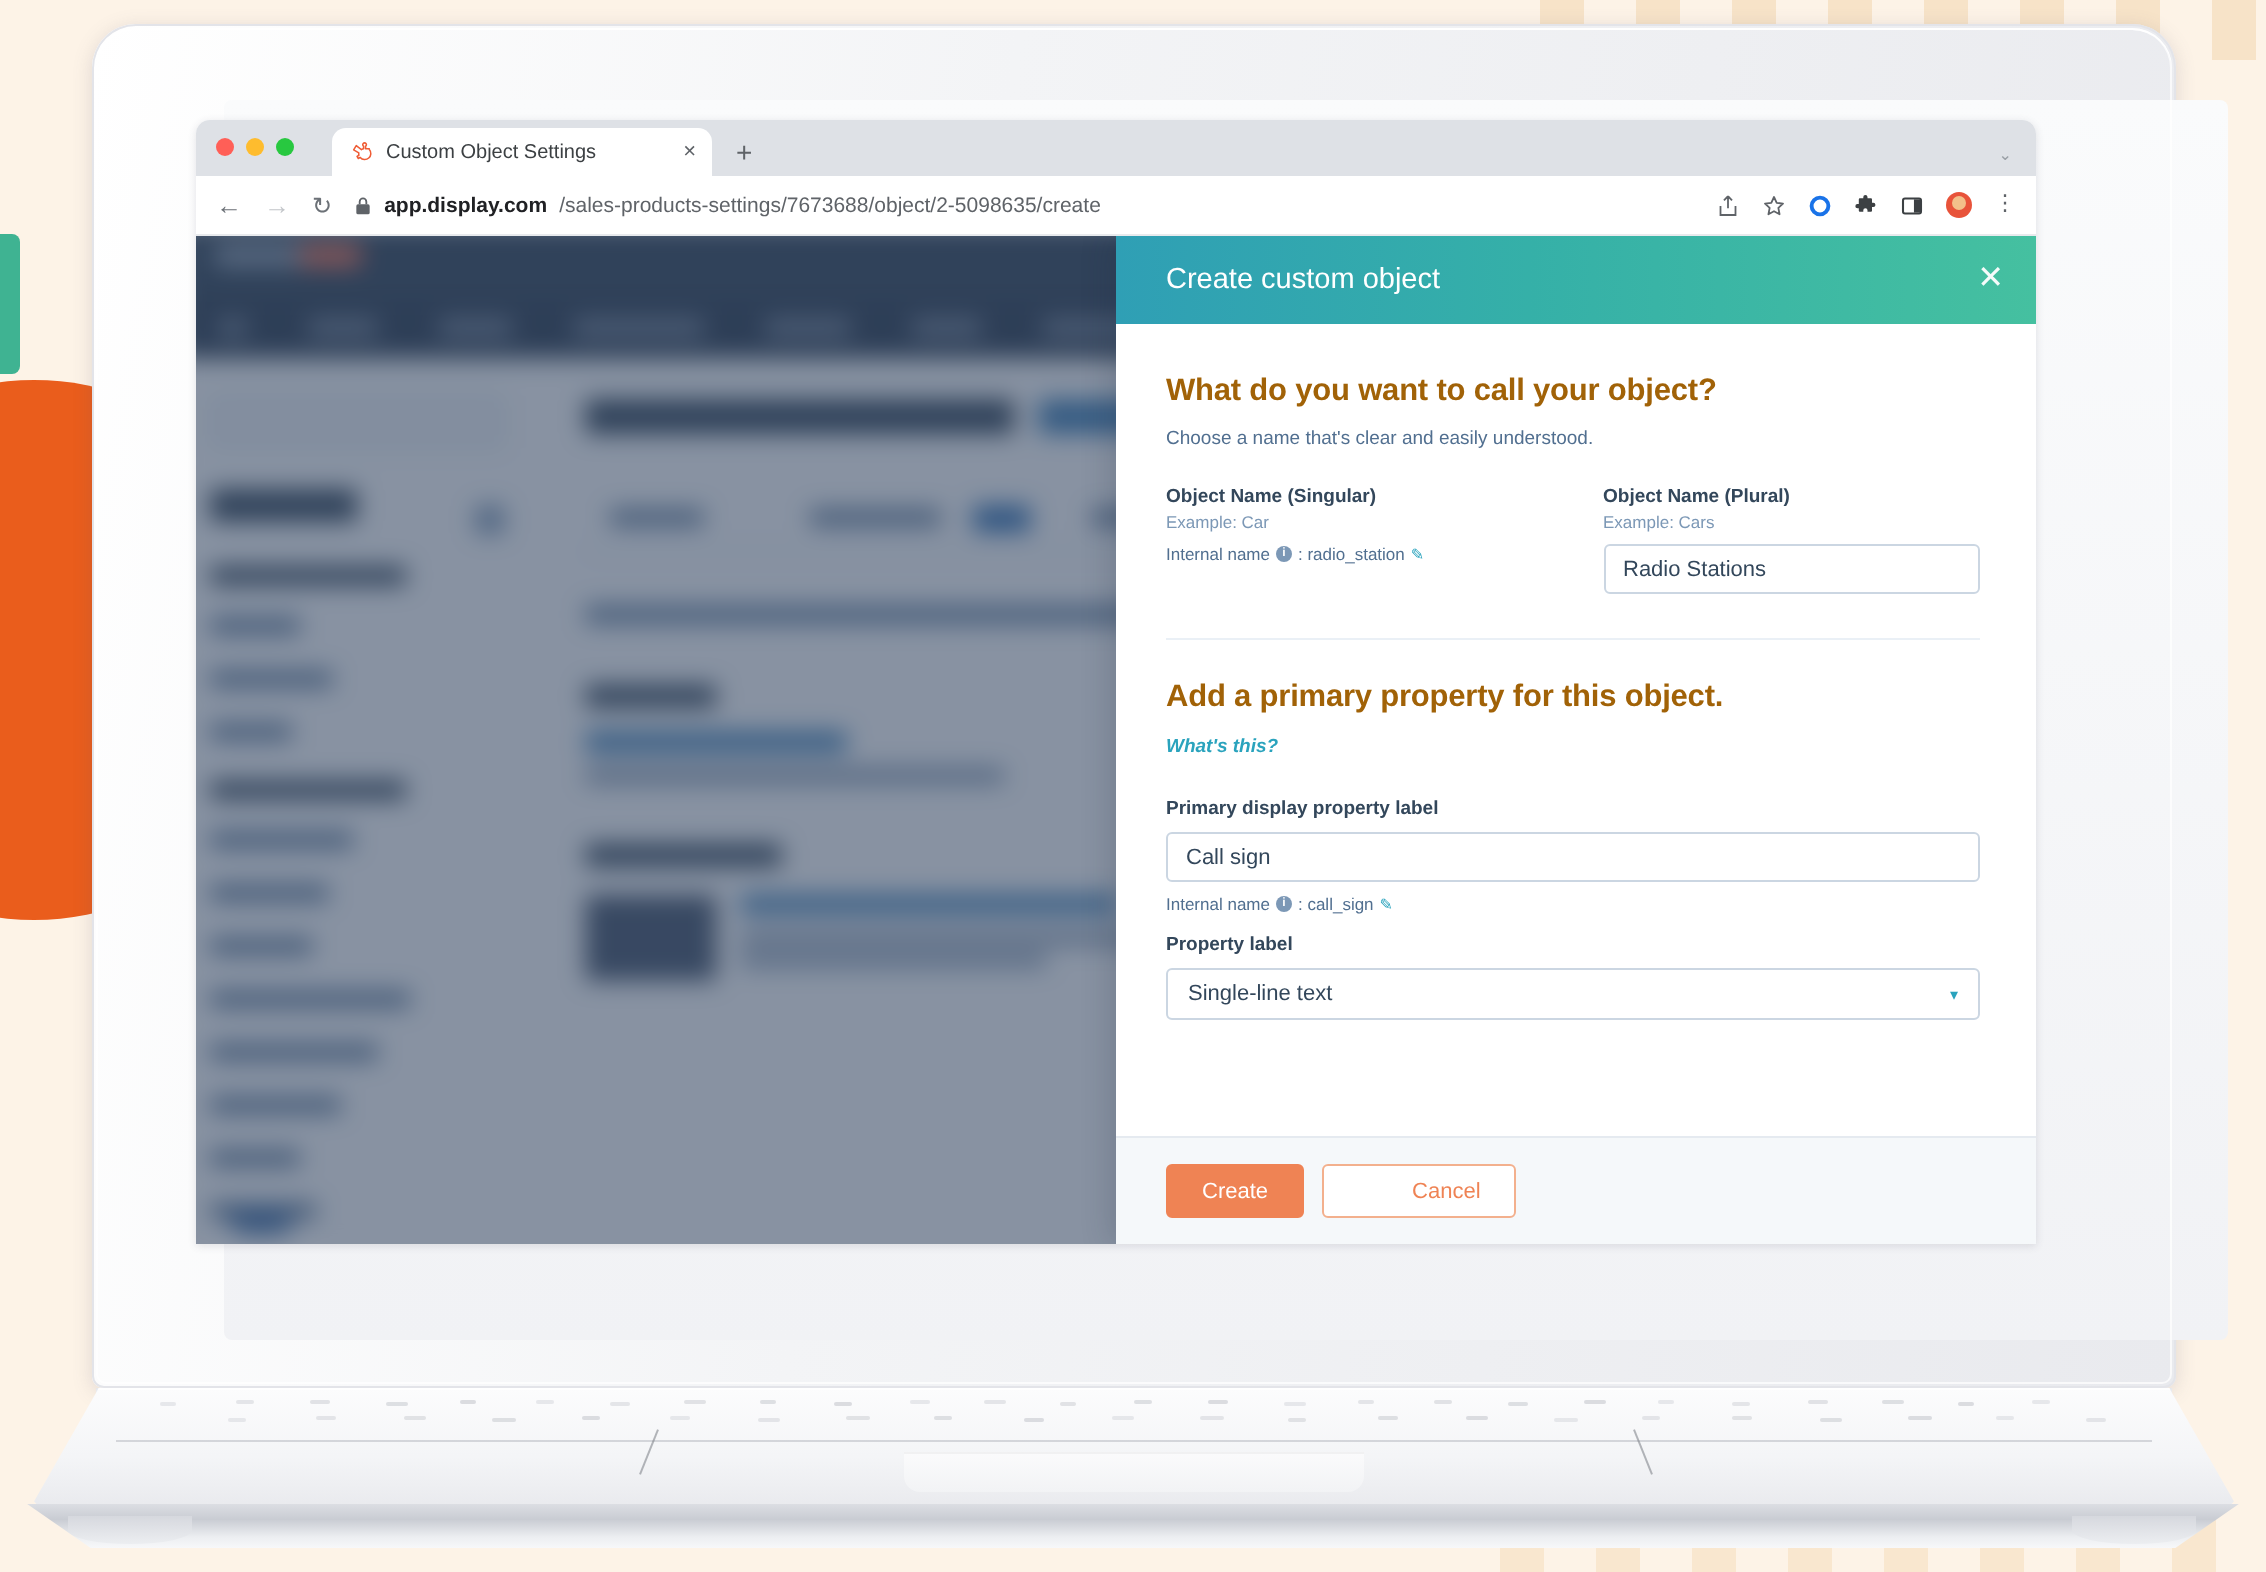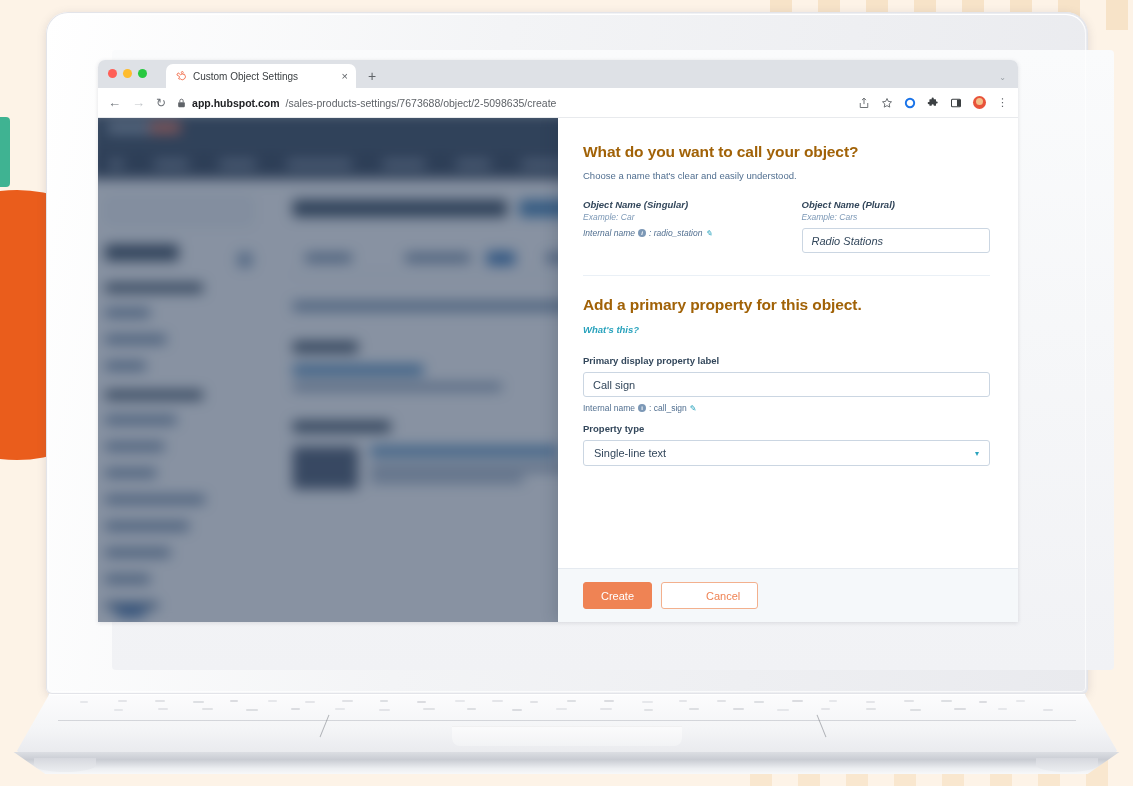--- a/index.html
+++ b/index.html
@@ -171,21 +171,21 @@
   }
   .modal-head {
     height:44px; background: linear-gradient(90deg, #2f9fb5 0%, #35b0a8 45%, #45c0a0 100%);
     display:flex; align-items:center; justify-content:space-between; padding: 0 16px 0 25px;
   }
   .modal-title { color:#fff; font-size:14.5px; }
   .modal-close { color:#fff; font-size:16px; line-height:1; cursor:pointer; opacity:.95; }
   .modal-body { flex:1; padding: 25px 28px 0 25px; overflow:hidden; }
   .h2 { font-size:15.5px; color:#a16207; font-weight:bold; letter-spacing:-.1px; }
   .helper { font-size:9.5px; color:#516f90; margin-top:9px; }
-  .fields { display:flex; gap:30px; margin-top:18px;font-style:italic; }
+  .fields { display:flex; gap:30px; margin-top:18px; }
   .field { flex:1; }
   .flabel { font-size:9.5px; color:#33475b; font-weight:bold; }
   .fexample { font-size:8.5px; color:#7c98b6; margin-top:2px; }
   .input {
     margin-top:6px; height:25px; border:1px solid #cbd6e2; border-radius:3px; background:#fff;
     display:flex; align-items:center; padding:0 9px; font-size:11px; color:#33475b;
   }
   .internal {
     margin-top:6px; font-size:8.5px; color:#516f90; display:flex; align-items:center; gap:3px;
   }
@@ -245,21 +245,21 @@
 
     <div class="omnibar">
       <span class="navbtn">←</span>
       <span class="navbtn fwd">→</span>
       <span class="navbtn reload">↻</span>
       <div class="urlbox">
         <svg width="9" height="10" viewBox="0 0 10 12">
           <rect x="1" y="5" width="8" height="6" rx="1" fill="#5f6368"></rect>
           <path d="M3 5V3.4a2 2 0 014 0V5" fill="none" stroke="#5f6368" stroke-width="1.1"></path>
         </svg>
-        <span class="url-host">app.hubspot.com</span>
+        <span class="url-host">app.display.com</span>
           <span class="url-path">/sales-products-settings/7673688/object/2-5098635/create</span>
       </div>
       <div class="omni-icons">
         <svg width="12" height="12" viewBox="0 0 16 16">
           <path d="M8 1.5v8M8 1.5L5.3 4.2M8 1.5l2.7 2.7M3 8v6h10V8" fill="none" stroke="#5f6368" stroke-width="1.2"></path>
         </svg>
         <svg width="12" height="12" viewBox="0 0 16 16">
           <path d="M8 2l1.8 3.9 4.2.5-3.1 2.9.8 4.2L8 11.5l-3.7 2 .8-4.2L2 6.4l4.2-.5z" fill="none" stroke="#5f6368" stroke-width="1.2" stroke-linejoin="round"></path>
         </svg>
         <svg width="12" height="12" viewBox="0 0 16 16">
@@ -345,20 +345,24 @@
                 <div class="card-sub"></div>
                 <div class="card-sub" style="width:150px;margin-top:5px"></div>
               </div>
             </div>
           </div>
         </div>
       </div>
       <div class="app-shade"></div>
 
       <div class="modal">
+        <div class="modal-head">
+          <span class="modal-title">Create custom object</span>
+          <span class="modal-close">✕</span>
+        </div>
 
         <div class="modal-body">
           <div class="h2">What do you want to call your object?</div>
           <div class="helper">Choose a name that's clear and easily understood.</div>
 
           <div class="fields">
             <div class="field">
               <div class="flabel">Object Name (Singular)</div>
               <div class="fexample">Example: Car</div>
               <div class="internal">
@@ -385,21 +389,21 @@
             <div class="input">Call sign</div>
             <div class="internal">
               <span>Internal name</span>
               <span class="info-ico">i</span>
               <span>: call_sign</span>
               <span class="pencil">✎</span>
             </div>
           </div>
 
           <div class="field-block" style="margin-top:10px">
-            <div class="flabel">Property type</div>
+            <div class="flabel">Property label</div>
             <div class="select">
               <span>Single-line text</span>
               <span class="caret">▾</span>
             </div>
           </div>
         </div>
 
         <div class="modal-foot">
           <div class="btn primary">Create</div>
           <div class="btn secondary">Cancel</div>

